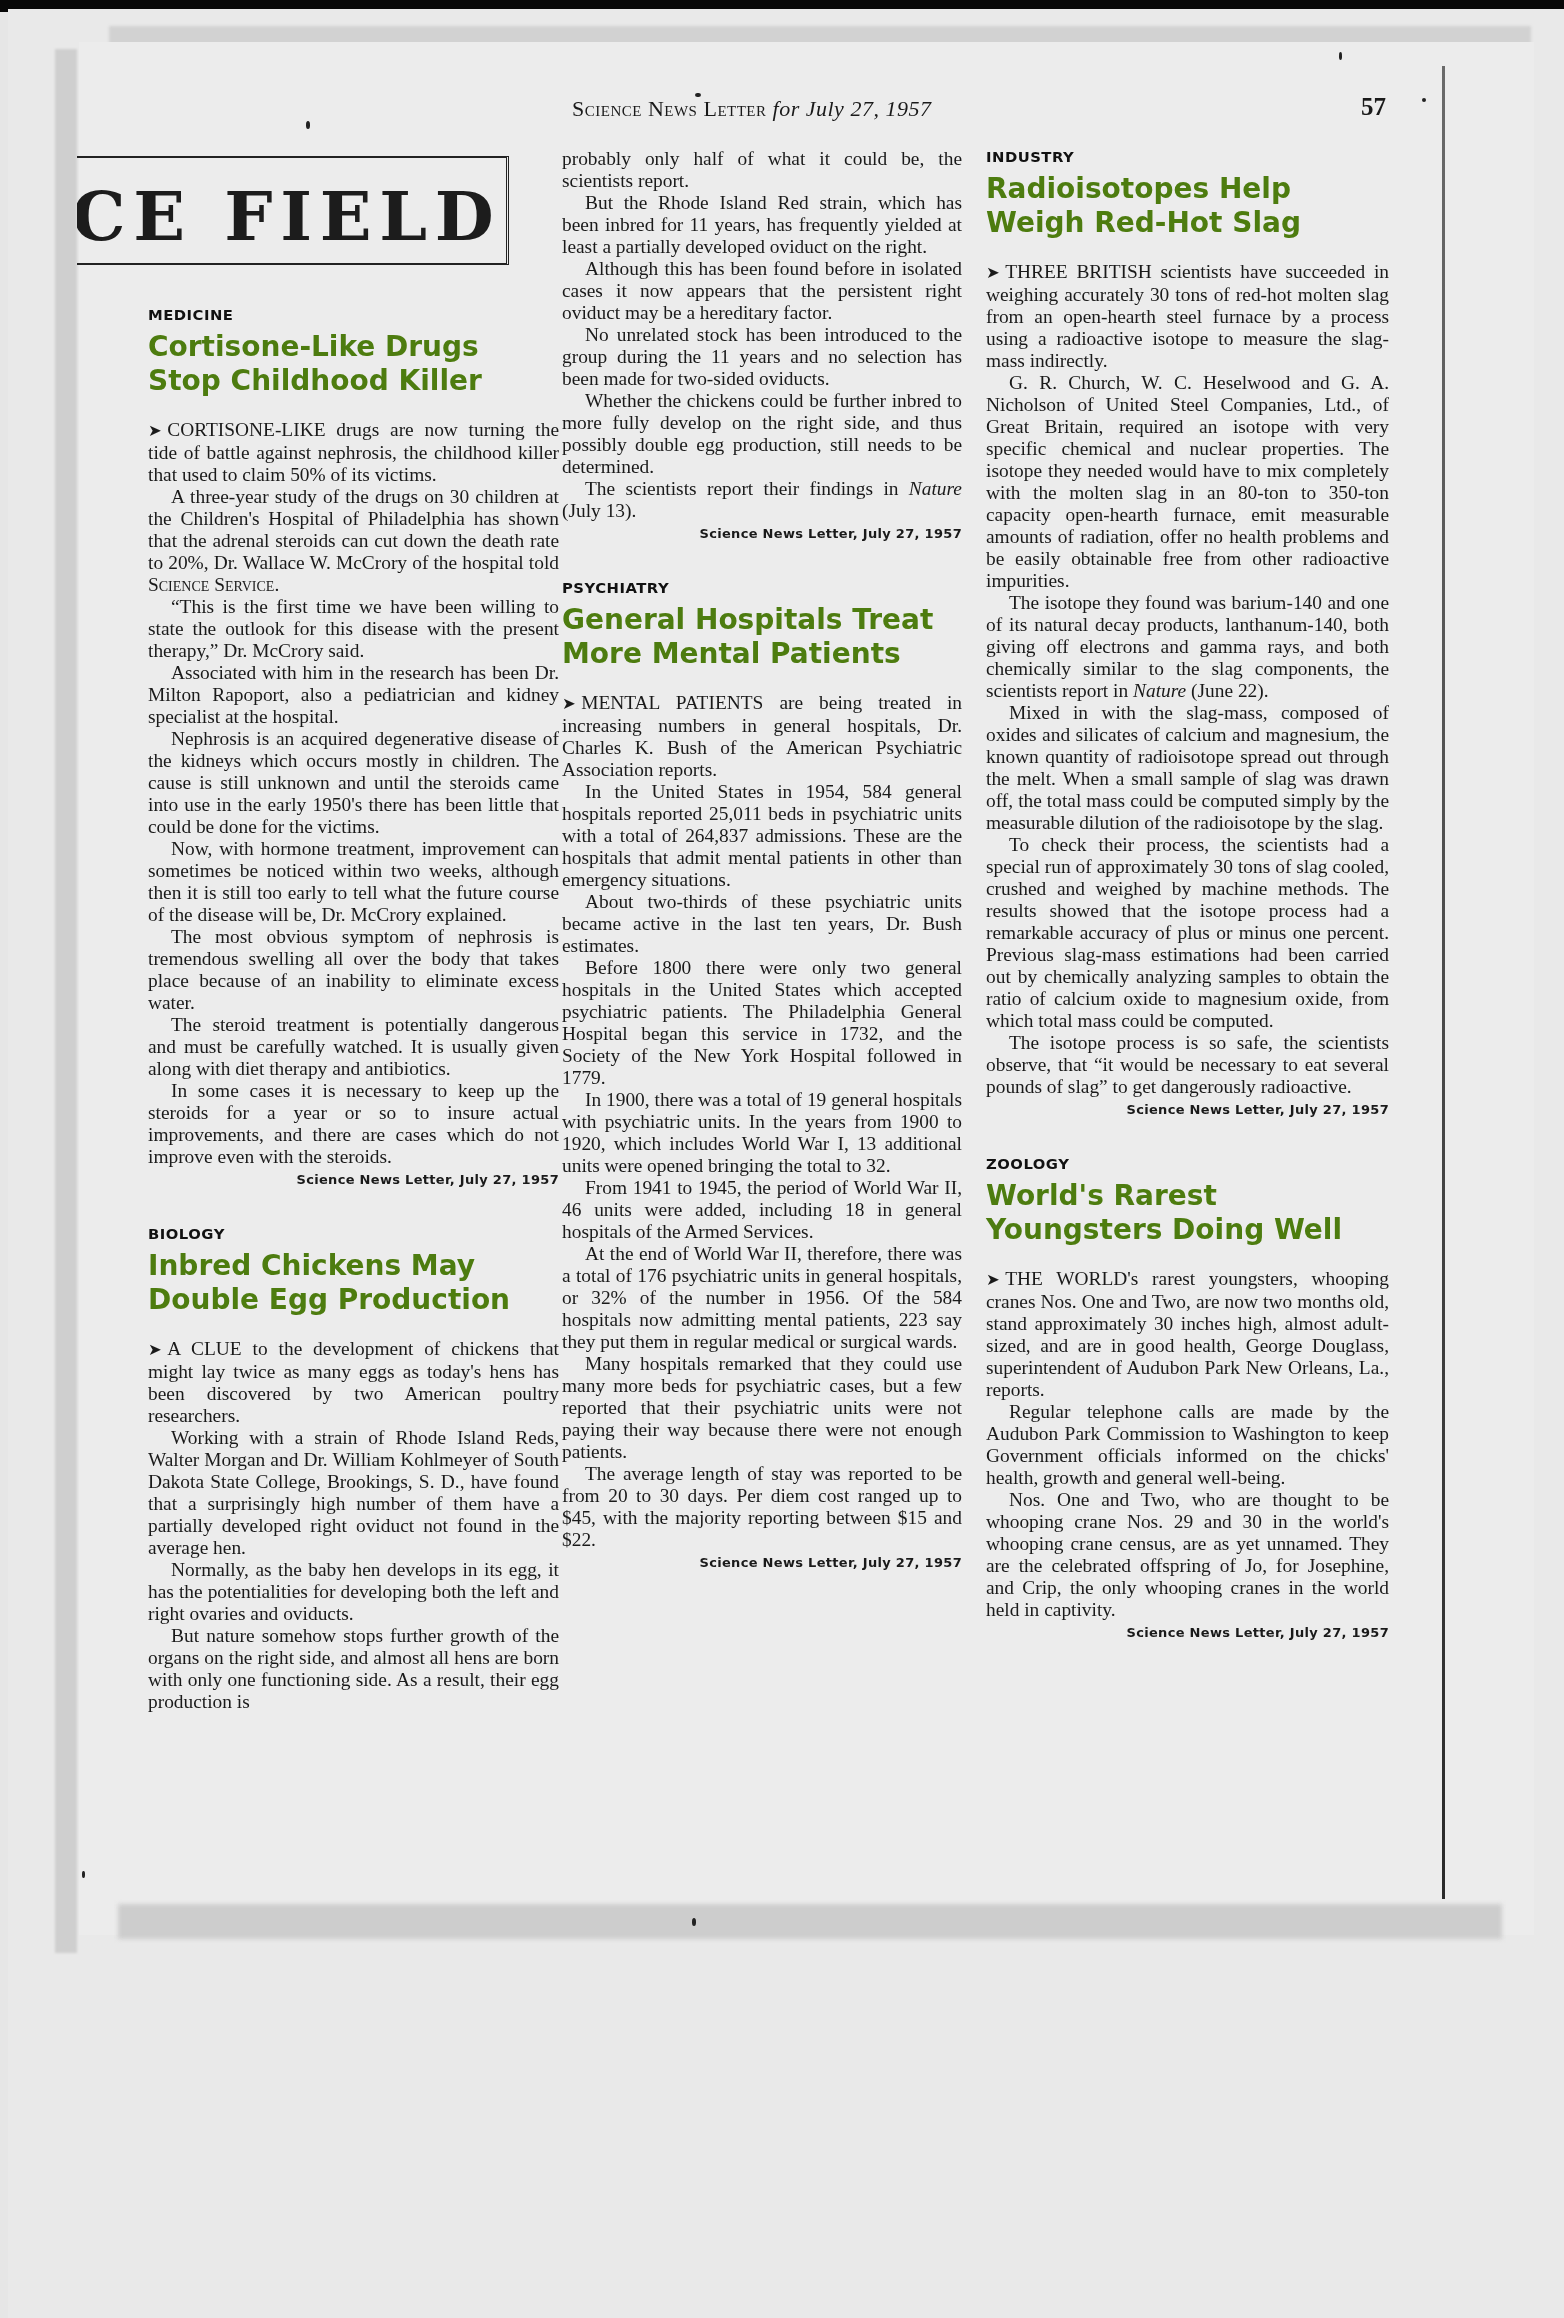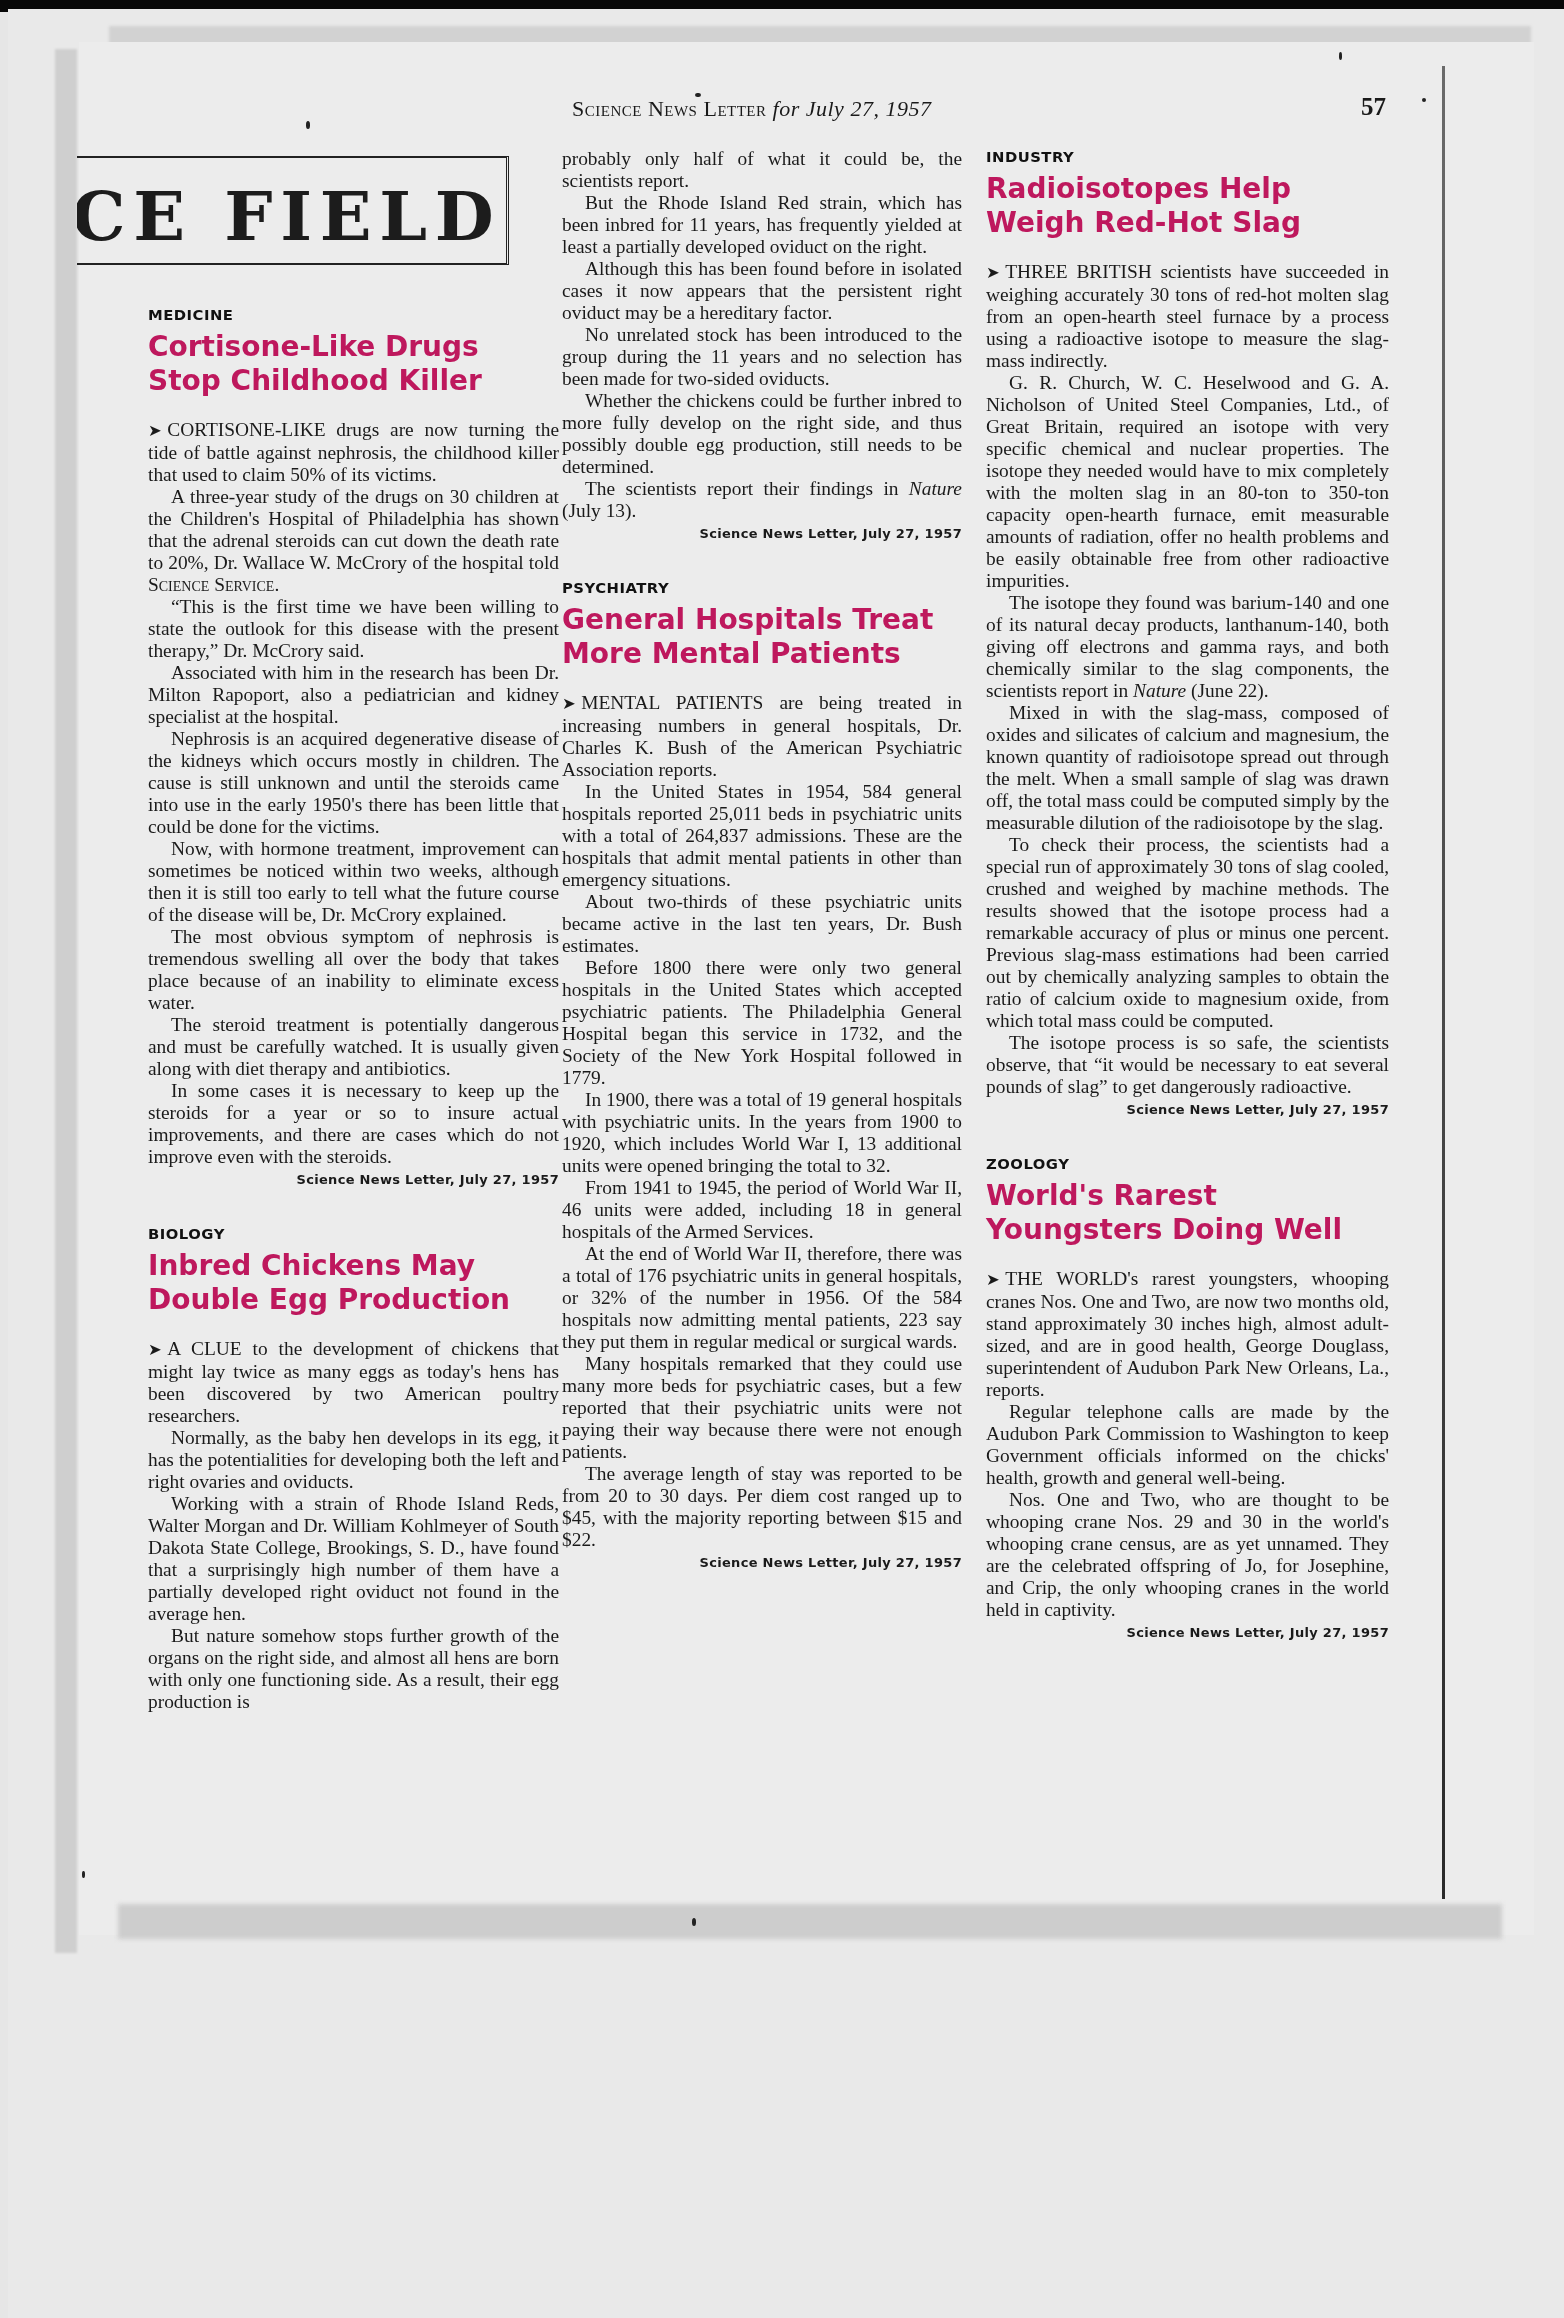--- a/index.html
+++ b/index.html
@@ -55,21 +55,21 @@
   .col { position: absolute; text-align: justify; }
   .col1 { left: 148px; top: 306px; width: 411px; }
   .col2 { left: 562px; top: 148px; width: 400px; }
   .col3 { left: 986px; top: 148px; width: 403px; }
   .category {
     font-family: "DejaVu Sans", sans-serif; font-weight: bold; font-size: 14.8px;
     letter-spacing: 0.5px; margin: 0 0 6.6px 0; color: #111;
   }
   .headline {
     font-family: "DejaVu Sans", sans-serif; font-weight: bold; font-size: 28px;
-    line-height: 34px; margin: 0 0 21px 0; color: #be185d; text-align: left;
+    line-height: 34px; margin: 0 0 21px 0; color: #4d7c0f; text-align: left;
   }
   .para {
     font-size: 19.4px; line-height: 22px; margin: 0; text-indent: 23px; hyphens: auto;
   }
   .para.lead { text-indent: 0; }
   .arrow { font-family: "DejaVu Sans", sans-serif; font-size: 16.4px; margin-right: 5.5px; }
   .sc { font-variant: small-caps; margin-top: 23px; }
   .it { font-style: italic; }
   .credit {
     font-family: "DejaVu Sans", sans-serif; font-weight: bold; font-size: 13px;
@@ -113,22 +113,22 @@
     <p class="para">The most obvious symptom of nephrosis is tremendous swelling all over the body that takes place because of an inability to eliminate excess water.</p>
     <p class="para">The steroid treatment is potentially dangerous and must be carefully watched. It is usually given along with diet therapy and antibiotics.</p>
     <p class="para">In some cases it is necessary to keep up the steroids for a year or so to insure actual improvements, and there are cases which do not improve even with the steroids.</p>
     <div class="credit">Science News Letter, July 27, 1957</div>
   </div>
 
   <div class="article">
     <div class="category">BIOLOGY</div>
     <div class="headline">Inbred Chickens May Double Egg Production</div>
     <p class="para lead"><span class="arrow">➤</span><span>A CLUE</span> <span>to the development of chickens that might lay twice as many eggs as today's hens has been discovered by two American poultry researchers.</span></p>
+    <p class="para">Working with a strain of Rhode Island Reds, Walter Morgan and Dr. William Kohlmeyer of South Dakota State College, Brookings, S. D., have found that a surprisingly high number of them have a partially developed right oviduct not found in the average hen.</p>
     <p class="para">Normally, as the baby hen develops in its egg, it has the potentialities for developing both the left and right ovaries and oviducts.</p>
-    <p class="para">Working with a strain of Rhode Island Reds, Walter Morgan and Dr. William Kohlmeyer of South Dakota State College, Brookings, S. D., have found that a surprisingly high number of them have a partially developed right oviduct not found in the average hen.</p>
     <p class="para">But nature somehow stops further growth of the organs on the right side, and almost all hens are born with only one functioning side. As a result, their egg production is</p>
   </div>
 </div>
 
 <div class="col col2">
   <div class="article">
     <p class="para lead">probably only half of what it could be, the scientists report.</p>
     <p class="para">But the Rhode Island Red strain, which has been inbred for 11 years, has frequently yielded at least a partially developed oviduct on the right.</p>
     <p class="para">Although this has been found before in isolated cases it now appears that the persistent right oviduct may be a hereditary factor.</p>
     <p class="para">No unrelated stock has been introduced to the group during the 11 years and no selection has been made for two-sided oviducts.</p>

